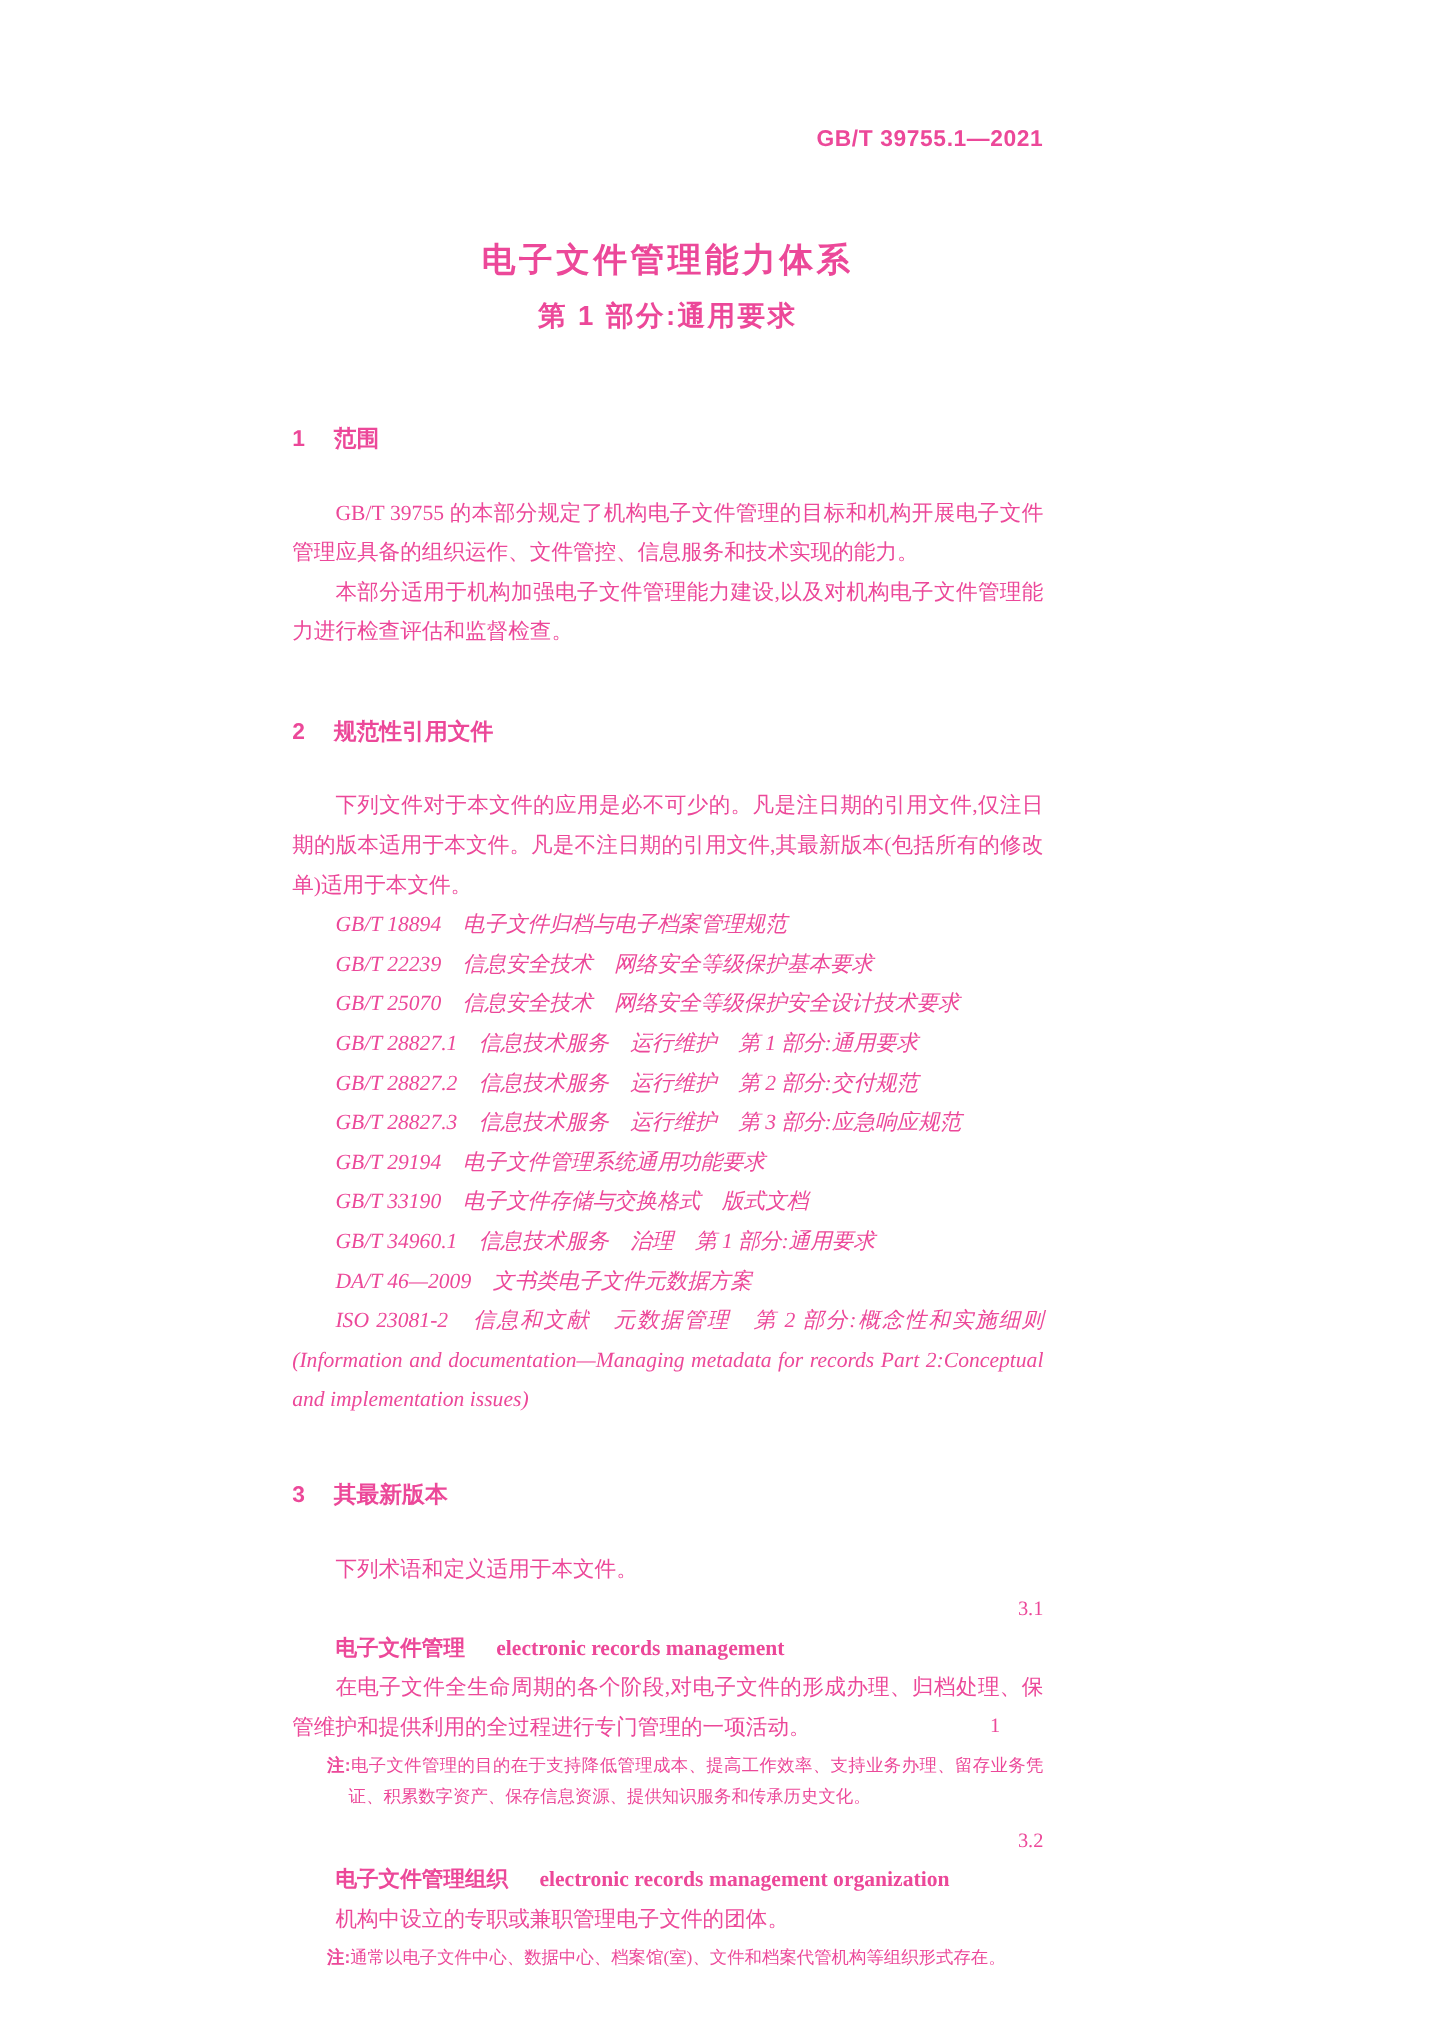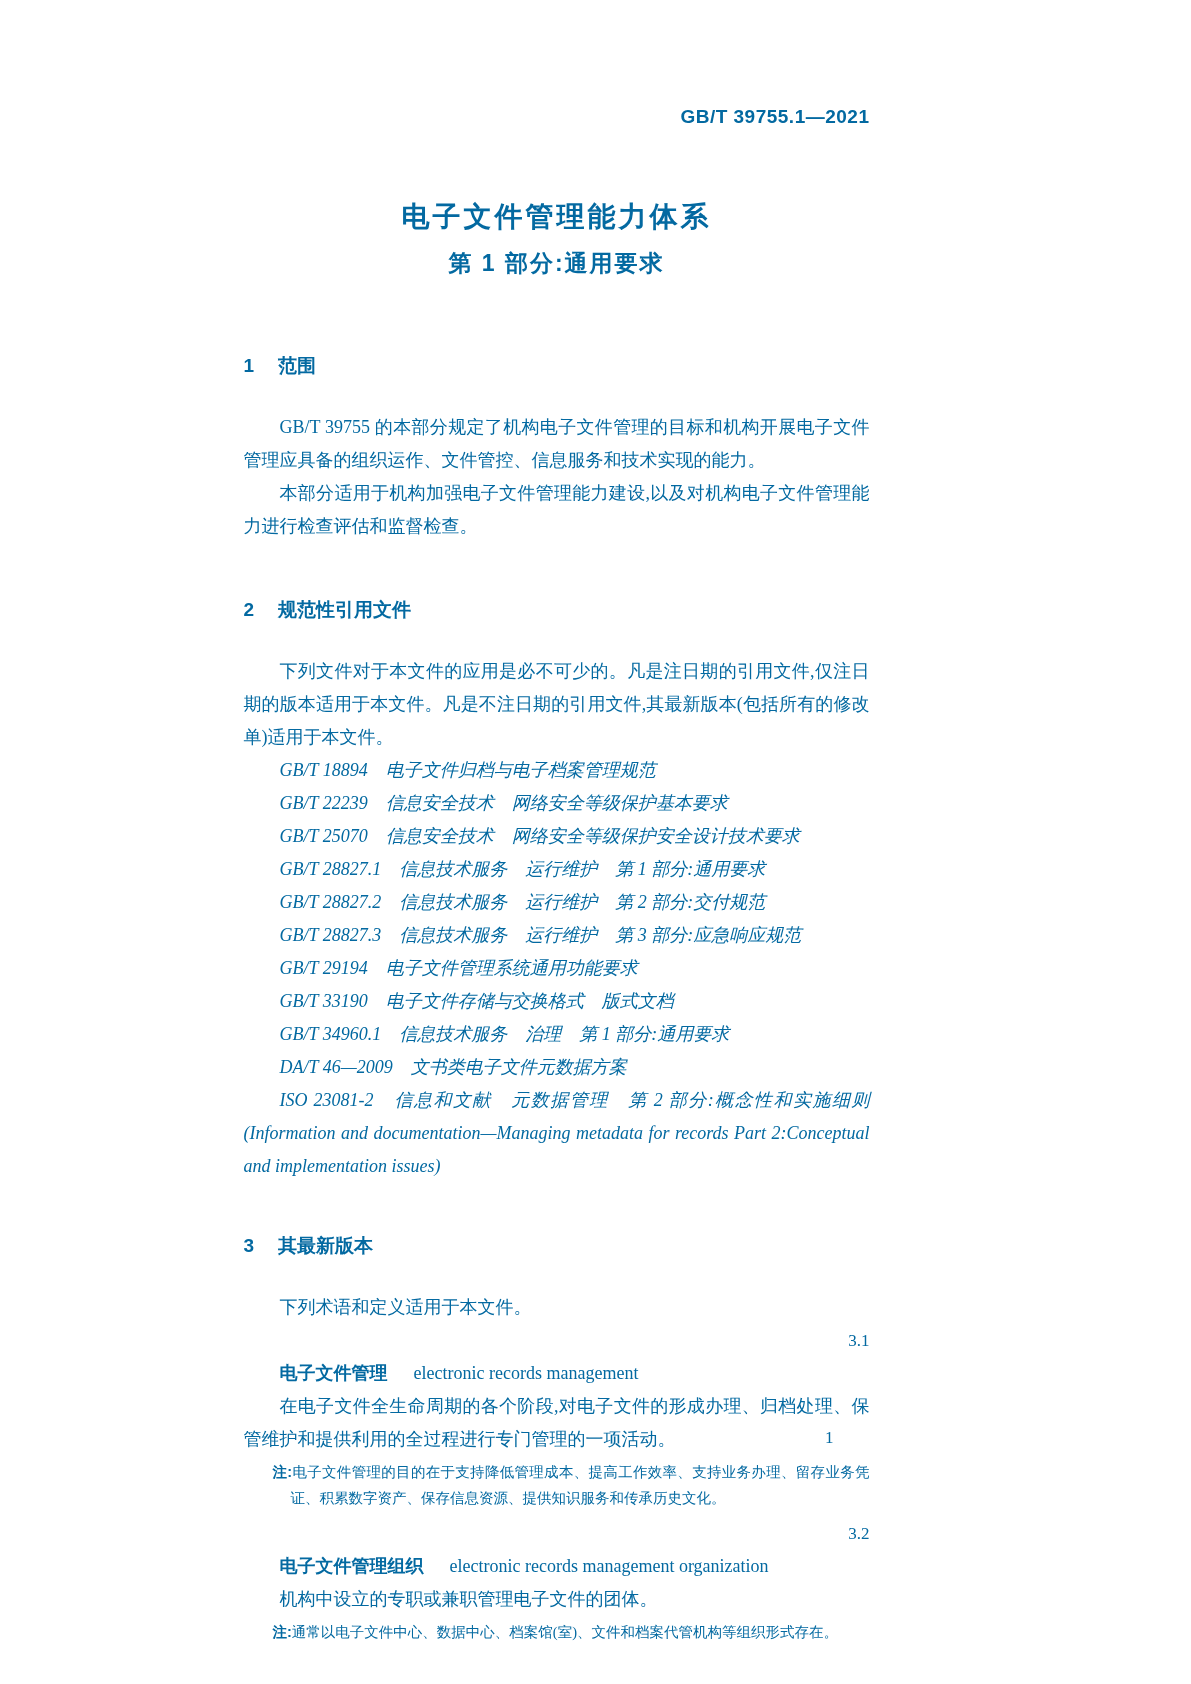--- a/index.html
+++ b/index.html
@@ -2,21 +2,21 @@
 <html><head>
 <meta charset="utf-8">
 <style>
   html, body { margin: 0; padding: 0; background: #ffffff; }
   .page {
     position: relative;
     width: 950px;
     height: 1684px;
     margin: 0 auto;
     background: #ffffff;
-    color: #0369a1;
+    color: #ec4899;
     font-family: "Liberation Serif", "DejaVu Serif", serif;
     overflow: hidden;
   }
   .content {
     position: absolute;
     left: 123px;
     right: 201px;
     top: 0;
   }
   .header-code {
@@ -57,21 +57,21 @@
     font-size: 18px;
     line-height: 33px;
     text-indent: 2em;
     text-align: justify;
     font-style: italic;
   }
 
   p.term-id { margin: 0; font-size: 17px; line-height: 33px; text-align: right; }
   p.term-line { margin: 0; font-size: 18px; line-height: 33px; text-indent: 2em; }
   .term-zh { font-family: "Liberation Sans", "DejaVu Sans", sans-serif; font-weight: bold; margin-top: 25px; }
-  .term-en { font-family: "Liberation Serif", "DejaVu Serif", serif; font-weight: normal; margin-left: 26px; }
+  .term-en { font-family: "Liberation Serif", "DejaVu Serif", serif; font-weight: bold; margin-left: 26px; }
 
   p.note {
     margin: 3px 0 6px 0;
     font-size: 14.5px;
     line-height: 26px;
     padding-left: 47px;
     text-indent: -18px;
     text-align: justify;
   }
   .note-label { font-family: "Liberation Sans", "DejaVu Sans", sans-serif; font-weight: bold; }

